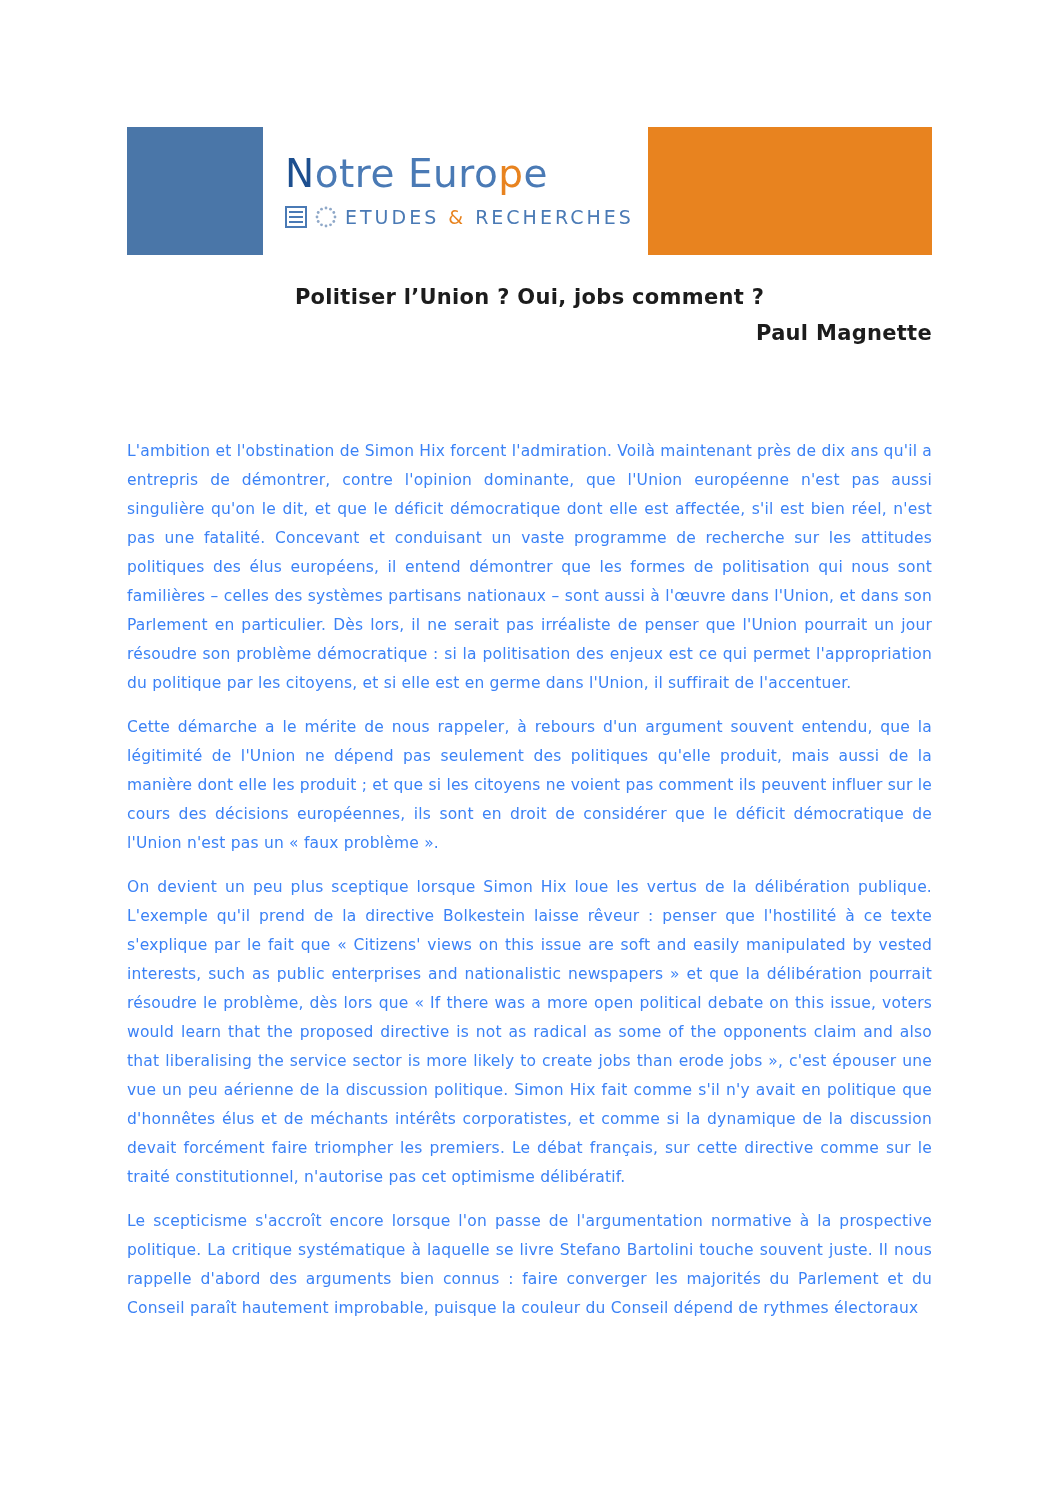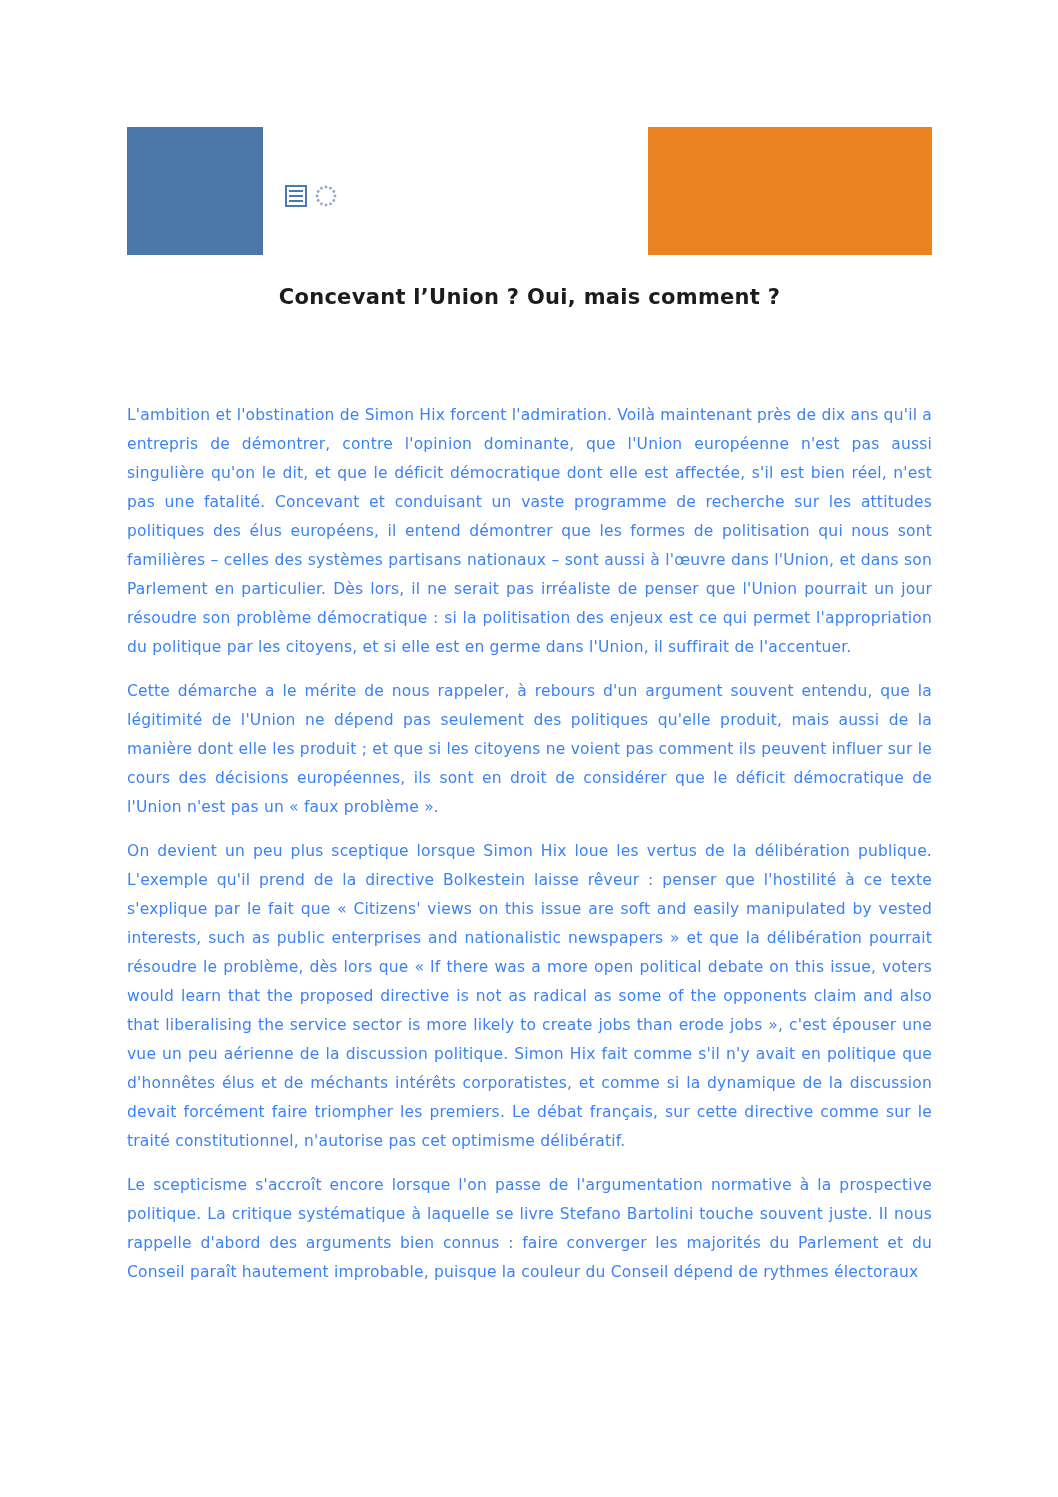--- a/index.html
+++ b/index.html
@@ -98,20 +98,23 @@
 </style>
 </head>
 <body>
 
 <div class="page">
   <div class="content">
 
     <div class="header">
       <div class="block-blue"></div>
       <div class="logo-panel">
+        <div class="logo-line">
+          <span class="logo-n">N</span><span class="logo-blue">otre Euro</span><span class="logo-orange">p</span><span class="logo-blue">e</span>
+        </div>
         <div class="logo-sub">
           <span class="icon">
             <svg width="22" height="22" viewBox="0 0 22 22">
               <rect x="1" y="1" width="20" height="20" fill="none" stroke="#4a7ab5" stroke-width="2"></rect>
               <line x1="4" y1="6" x2="18" y2="6" stroke="#4a7ab5" stroke-width="2"></line>
               <line x1="4" y1="11" x2="18" y2="11" stroke="#4a7ab5" stroke-width="2"></line>
               <line x1="4" y1="16" x2="18" y2="16" stroke="#4a7ab5" stroke-width="2"></line>
             </svg>
           </span>
           <span class="icon">
@@ -125,28 +128,34 @@
                   <circle cx="4.2" cy="16.5" r="1.4"></circle>
                 <circle cx="3" cy="12" r="1.4"></circle>
                   <circle cx="4.2" cy="7.5" r="1.4"></circle>
                 <circle cx="7.5" cy="4.2" r="1.4"></circle>
                   <circle cx="12" cy="3" r="1.4"></circle>
                 <circle cx="16.5" cy="4.2" r="1.4"></circle>
                   <circle cx="19.8" cy="7.5" r="1.4"></circle>
               </g>
             </svg>
           </span>
+          <span class="logo-sub-text">
+            <span>ETUDES</span>
+            <span class="amp">&amp;</span>
+            <span>RECHERCHES</span>
+          </span>
         </div>
       </div>
       <div class="header-gap"></div>
       <div class="block-orange"></div>
     </div>
 
     <div class="title-block">
-      <div class="doc-title">Concevant l’Union ? Oui, mais comment ?</div>
+      <div class="doc-title">Politiser l’Union ? Oui, jobs comment ?</div>
+      <div class="doc-author">Paul Magnette</div>
     </div>
 
     <div class="body-text">
       <p>L'ambition et l'obstination de Simon Hix forcent l'admiration. Voilà maintenant près de dix ans qu'il a entrepris de démontrer, contre l'opinion dominante, que l'Union européenne n'est pas aussi singulière qu'on le dit, et que le déficit démocratique dont elle est affectée, s'il est bien réel, n'est pas une fatalité. Concevant et conduisant un vaste programme de recherche sur les attitudes politiques des élus européens, il entend démontrer que les formes de politisation qui nous sont familières – celles des systèmes partisans nationaux – sont aussi à l'œuvre dans l'Union, et dans son Parlement en particulier. Dès lors, il ne serait pas irréaliste de penser que l'Union pourrait un jour résoudre son problème démocratique : si la politisation des enjeux est ce qui permet l'appropriation du politique par les citoyens, et si elle est en germe dans l'Union, il suffirait de l'accentuer.</p>
       <p>Cette démarche a le mérite de nous rappeler, à rebours d'un argument souvent entendu, que la légitimité de l'Union ne dépend pas seulement des politiques qu'elle produit, mais aussi de la manière dont elle les produit ; et que si les citoyens ne voient pas comment ils peuvent influer sur le cours des décisions européennes, ils sont en droit de considérer que le déficit démocratique de l'Union n'est pas un « faux problème ».</p>
       <p>On devient un peu plus sceptique lorsque Simon Hix loue les vertus de la délibération publique. L'exemple qu'il prend de la directive Bolkestein laisse rêveur : penser que l'hostilité à ce texte s'explique par le fait que « Citizens' views on this issue are soft and easily manipulated by vested interests, such as public enterprises and nationalistic newspapers » et que la délibération pourrait résoudre le problème, dès lors que « If there was a more open political debate on this issue, voters would learn that the proposed directive is not as radical as some of the opponents claim and also that liberalising the service sector is more likely to create jobs than erode jobs », c'est épouser une vue un peu aérienne de la discussion politique. Simon Hix fait comme s'il n'y avait en politique que d'honnêtes élus et de méchants intérêts corporatistes, et comme si la dynamique de la discussion devait forcément faire triompher les premiers. Le débat français, sur cette directive comme sur le traité constitutionnel, n'autorise pas cet optimisme délibératif.</p>
       <p>Le scepticisme s'accroît encore lorsque l'on passe de l'argumentation normative à la prospective politique. La critique systématique à laquelle se livre Stefano Bartolini touche souvent juste. Il nous rappelle d'abord des arguments bien connus : faire converger les majorités du Parlement et du Conseil paraît hautement improbable, puisque la couleur du Conseil dépend de rythmes électoraux</p>
     </div>
 
   </div>

